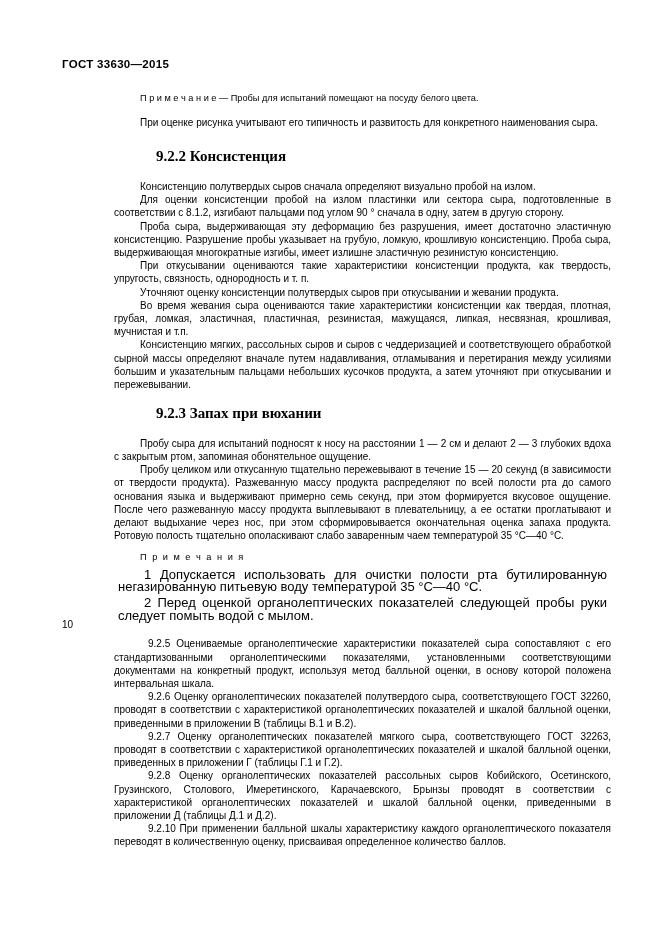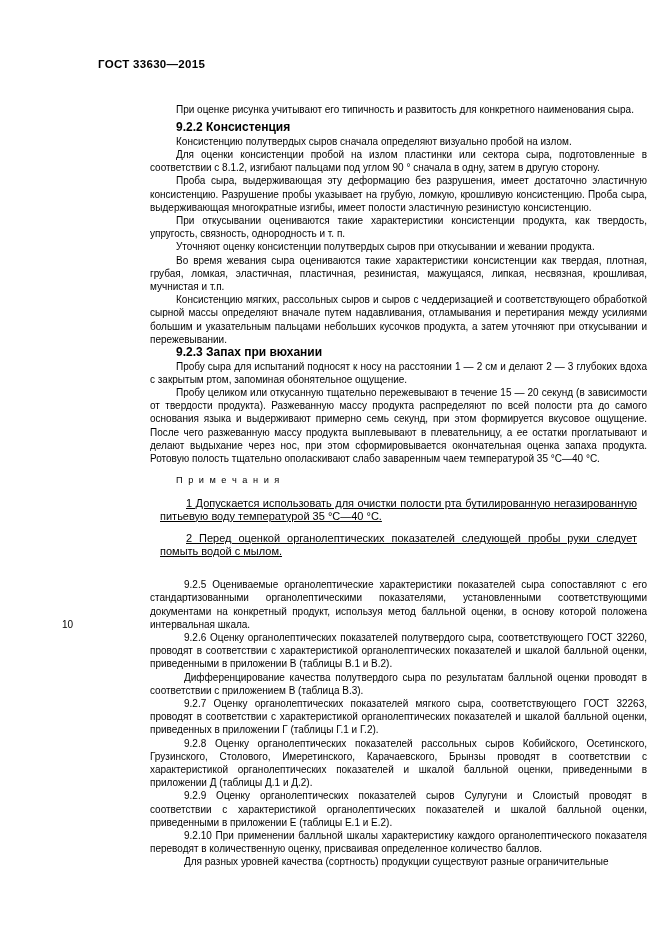--- a/index.html
+++ b/index.html
@@ -13,69 +13,69 @@
     font-family: "Liberation Sans", sans-serif;
     color: #000000;
     position: relative;
     overflow: hidden;
   }
   .page {
     position: relative;
     width: 661px;
     height: 668px;
     box-sizing: border-box;
-    padding: 58px 46px 0 98px;
+    padding: 58px 46px 0 62px;
   }
   .doc-header {
     font-size: 11.5px;
     font-weight: bold;
     letter-spacing: 0.3px;
     margin: 0 0 22px 0;
   }
   .body-col {
     margin-left: 52px;
     width: 497px;
   }
   p {
     margin: 0;
     font-size: 10px;
     line-height: 13.2px;
     text-align: justify;
     text-indent: 26px;
   }
   .heading {
-    font-size: 12px;
+    font-size: 15px;
     font-weight: bold;
     line-height: 13.6px;
     text-indent: 26px;
-    margin: 0;
+    margin: 16px;
+    font-family: Liberation Serif, serif;
   }
   .note-line {
     font-size: 9.2px;
     line-height: 13.2px;
     text-indent: 26px;
     margin: 0;
   }
   .notes-block {
     margin-top: 9px;
   }
   .notes-title {
     font-size: 9.2px;
     line-height: 13.2px;
     text-indent: 26px;
     letter-spacing: 1.5px;
     margin: 0;
   }
   .note-item {
-    font-size: 11px;
+    font-size: 13px;
     line-height: 12.4px;
     text-indent: 26px;
     text-align: justify;
-    margin: 10px;
-    text-decoration: underline;
+    margin: 4px;
   }
   .gap-s { height: 5px; }
   .gap-m { height: 11px; }
   .numbered {
     text-indent: 34px;
   }
   .page-number {
     position: absolute;
     left: 62px;
     bottom: 38px;
@@ -84,55 +84,53 @@
 </style>
 </head>
 <body>
 
 <div class="page">
 
   <div class="doc-header">ГОСТ 33630—2015</div>
 
   <div class="body-col">
 
+    <p class="note-line">П р и м е ч а н и е — Пробы для испытаний помещают на посуду белого цвета.</p>
 
     <div class="gap-m"></div>
 
     <p>При оценке рисунка учитывают его типичность и развитость для конкретного наименования сыра.</p>
 
     <div class="gap-s"></div>
 
     <p class="heading">9.2.2 Консистенция</p>
     <p>Консистенцию полутвердых сыров сначала определяют визуально пробой на излом.</p>
     <p>Для оценки консистенции пробой на излом пластинки или сектора сыра, подготовленные в соответствии с 8.1.2, изгибают пальцами под углом 90 ° сначала в одну, затем в другую сторону.</p>
-    <p>Проба сыра, выдерживающая эту деформацию без разрушения, имеет достаточно эластичную консистенцию. Разрушение пробы указывает на грубую, ломкую, крошливую консистенцию. Проба сыра, выдерживающая многократные изгибы, имеет полости эластичную резинистую консистенцию.</p>
+    <p>Проба сыра, выдерживающая эту деформацию без разрушения, имеет достаточно эластичную консистенцию. Разрушение пробы указывает на грубую, ломкую, крошливую консистенцию. Проба сыра, выдерживающая многократные изгибы, имеет излишне эластичную резинистую консистенцию.</p>
     <p>При откусывании оцениваются такие характеристики консистенции продукта, как твердость, упругость, связность, однородность и т. п.</p>
     <p>Уточняют оценку консистенции полутвердых сыров при откусывании и жевании продукта.</p>
     <p>Во время жевания сыра оцениваются такие характеристики консистенции как твердая, плотная, грубая, ломкая, эластичная, пластичная, резинистая, мажущаяся, липкая, несвязная, крошливая, мучнистая и т.п.</p>
     <p>Консистенцию мягких, рассольных сыров и сыров с чеддеризацией и соответствующего обработкой сырной массы определяют вначале путем надавливания, отламывания и перетирания между усилиями большим и указательным пальцами небольших кусочков продукта, а затем уточняют при откусывании и пережевывании.</p>
 
     <p class="heading">9.2.3 Запах при вюхании</p>
     <p>Пробу сыра для испытаний подносят к носу на расстоянии 1 — 2 см и делают 2 — 3 глубоких вдоха с закрытым ртом, запоминая обонятельное ощущение.</p>
 
     <p>Пробу целиком или откусанную тщательно пережевывают в течение 15 — 20 секунд (в зависимости от твердости продукта). Разжеванную массу продукта распределяют по всей полости рта до самого основания языка и выдерживают примерно семь секунд, при этом формируется вкусовое ощущение. После чего разжеванную массу продукта выплевывают в плевательницу, а ее остатки проглатывают и делают выдыхание через нос, при этом сформировывается окончательная оценка запаха продукта. Ротовую полость тщательно ополаскивают слабо заваренным чаем температурой 35 °С—40 °С.</p>
 
     <div class="notes-block">
       <p class="notes-title">П р и м е ч а н и я</p>
       <p class="note-item">1 Допускается использовать для очистки полости рта бутилированную негазированную питьевую воду температурой 35 °С—40 °С.</p>
       <p class="note-item">2 Перед оценкой органолептических показателей следующей пробы руки следует помыть водой с мылом.</p>
     </div>
 
     <div class="gap-m"></div>
 
     <p class="numbered">9.2.5 Оцениваемые органолептические характеристики показателей сыра сопоставляют с его стандартизованными органолептическими показателями, установленными соответствующими документами на конкретный продукт, используя метод балльной оценки, в основу которой положена интервальная шкала.</p>
     <p class="numbered">9.2.6 Оценку органолептических показателей полутвердого сыра, соответствующего ГОСТ 32260, проводят в соответствии с характеристикой органолептических показателей и шкалой балльной оценки, приведенными в приложении В (таблицы В.1 и В.2).</p>
-    <p class="numbered">Дифференцирование качества полутвердого сыра по результатам балльной оценки проводят в соответствии с приложением В (таблица В.3).</p>
     <p class="numbered">9.2.7 Оценку органолептических показателей мягкого сыра, соответствующего ГОСТ 32263, проводят в соответствии с характеристикой органолептических показателей и шкалой балльной оценки, приведенных в приложении Г (таблицы Г.1 и Г.2).</p>
     <p class="numbered">9.2.8 Оценку органолептических показателей рассольных сыров Кобийского, Осетинского, Грузинского, Столового, Имеретинского, Карачаевского, Брынзы проводят в соответствии с характеристикой органолептических показателей и шкалой балльной оценки, приведенными в приложении Д (таблицы Д.1 и Д.2).</p>
-    <p class="numbered">9.2.9 Оценку органолептических показателей сыров Сулугуни и Слоистый проводят в соответствии с характеристикой органолептических показателей и шкалой балльной оценки, приведенными в приложении Е (таблицы Е.1 и Е.2).</p>
     <p class="numbered">9.2.10 При применении балльной шкалы характеристику каждого органолептического показателя переводят в количественную оценку, присваивая определенное количество баллов.</p>
-    <p class="numbered">Для разных уровней качества (сортность) продукции существуют разные ограничительные</p>
 
   </div>
 
   <div class="page-number">10</div>
 
 </div>
 
 </body></html>

